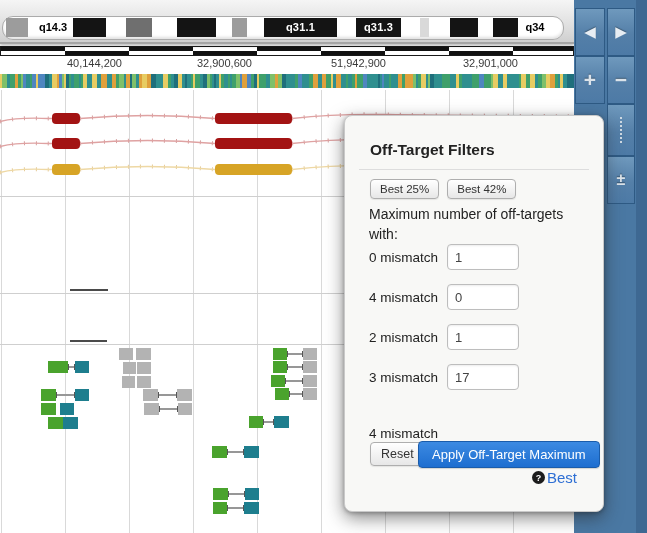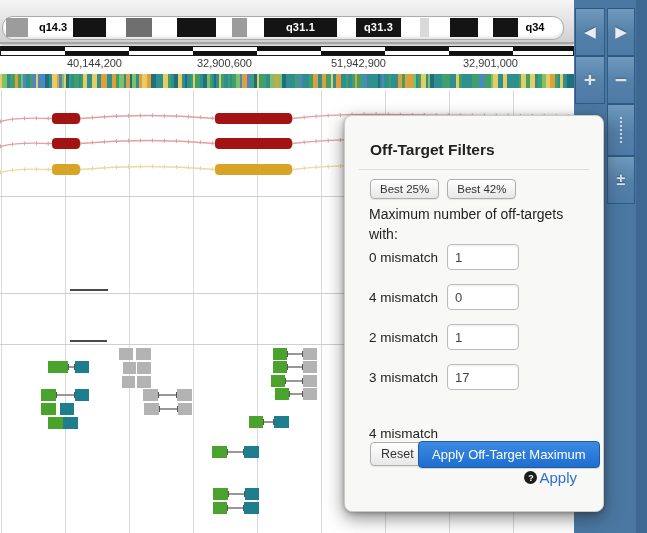--- a/index.html
+++ b/index.html
@@ -461,17 +461,17 @@
           <input value="17" style="">
         </div>
         <div class="mrow" style="top: 304px;">
           <div class="mlab">4 mismatch</div>
         </div>
       </div>
     <button class="btn-light btn-reset">Reset</button>
     <button class="btn-apply">Apply Off-Target Maximum</button>
     <div class="help">
       <span class="help-q">?</span>
-      <span class="help-t">Apply</span>
+      <span class="help-t">Best</span>
     </div>
   </div>
 
 </div>
 
 </body></html>

